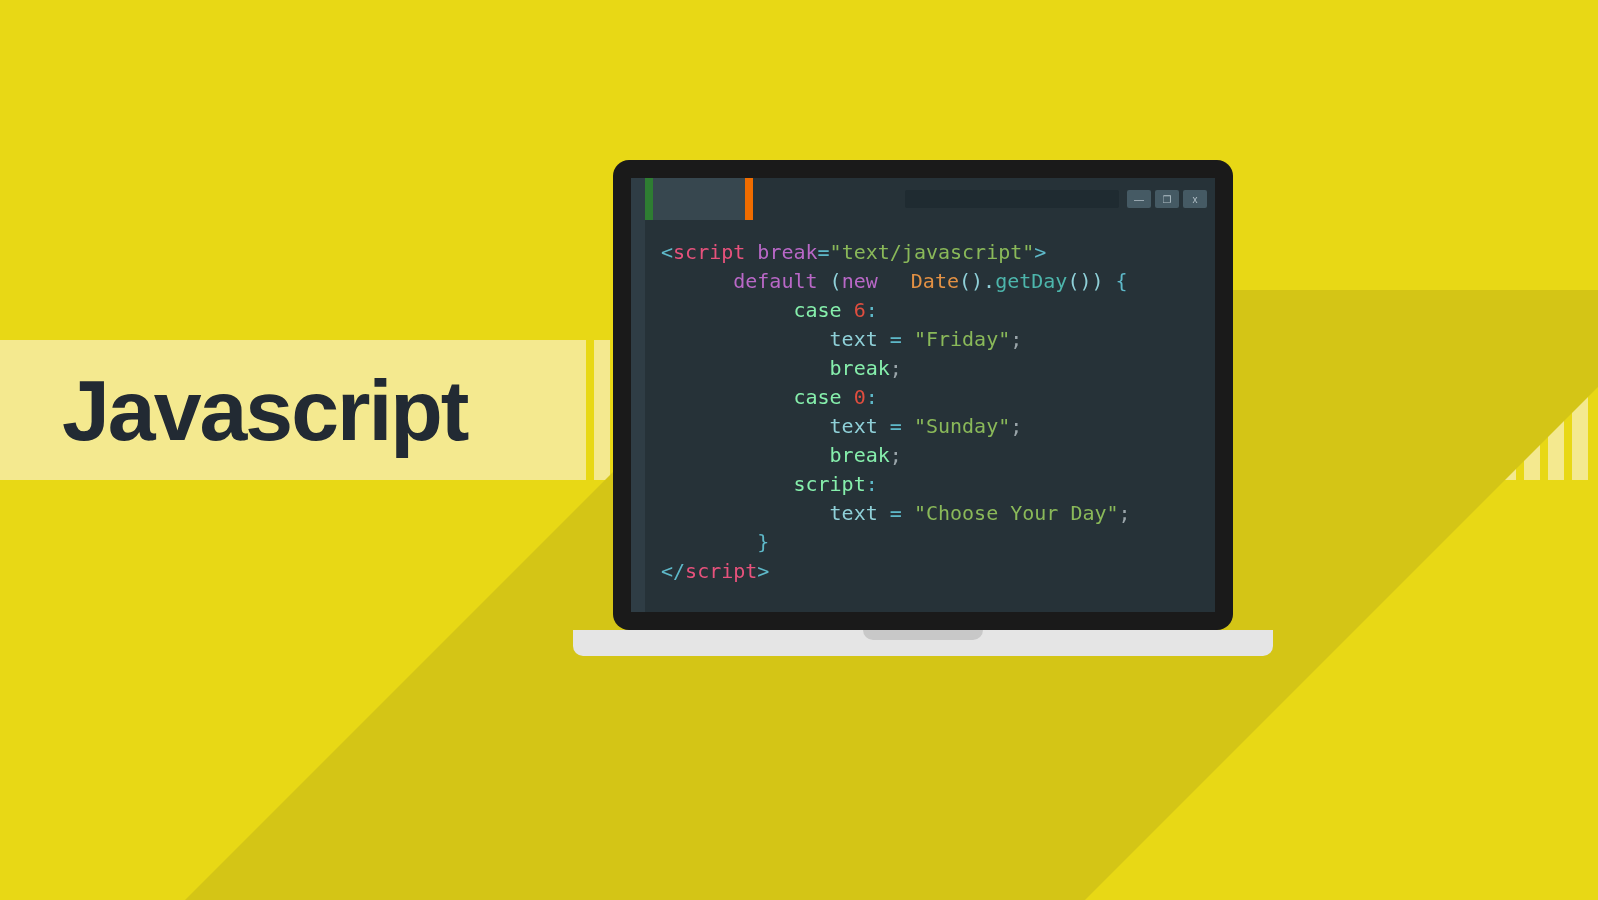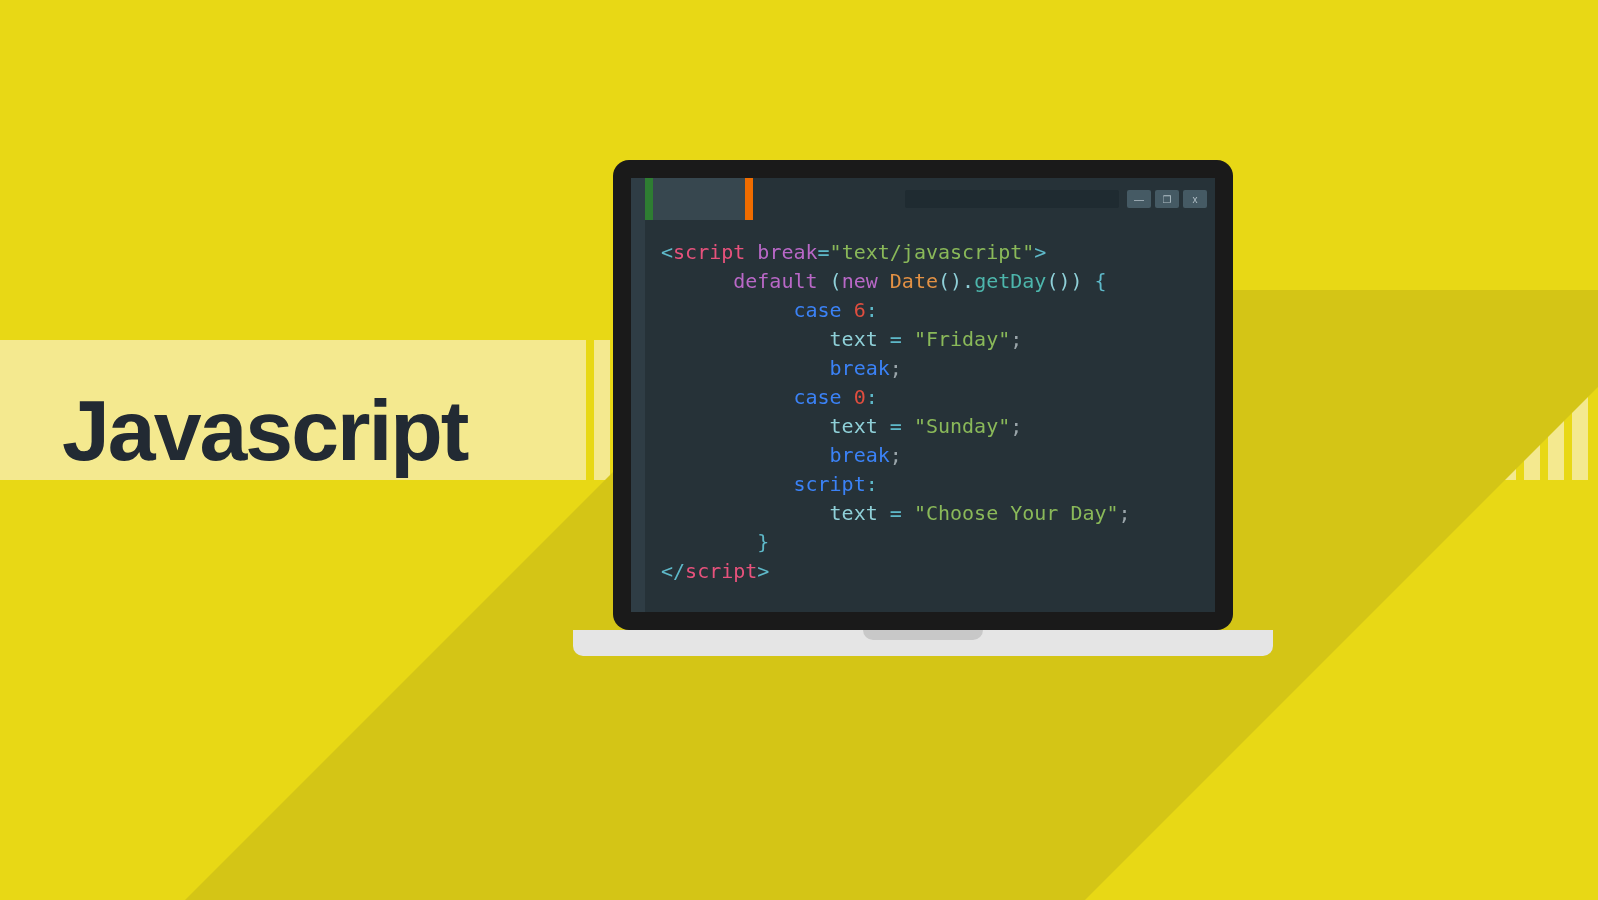--- a/index.html
+++ b/index.html
@@ -14,21 +14,21 @@
   
   
   .title-band {
     position: absolute;
     left: 0;
     top: 340px;
     width: 570px;
     height: 140px;
     background: #f4e98f;
     display: flex;
-    align-items: flex-end;
+    align-items: center;
     padding-left: 62px;
   }
   .title-text {
     font-size: 86px;
     font-weight: 800;
     color: #222a33;
     letter-spacing: -2px;
   }
   
   
@@ -186,24 +186,24 @@
     font-size: 20px;
     line-height: 1.45;
     white-space: pre;
     color: #cfd8dc;
   }
   
   .c-pink   { color: #e7527c; }
   .c-purple { color: #b968c7; }
   .c-green  { color: #8ab959; }
   .c-cyan   { color: #5eb9c9; }
-  .c-orange { color: #e39144; }
+  .c-orange { color: #e39144; margin-left: 21px; }
   .c-red    { color: #e04e3f; }
   .c-teal   { color: #4db6ac; margin-top: 28px; }
-  .c-mauve  { color: #3b82f6; text-align: right; }
+  .c-mauve  { color: #86efac; text-align: right; }
   .c-ltcyan { color: #8fd0d8; }
   .c-grey   { color: #9aa5aa; }
 </style>
 </head>
 <body>
 
 <div class="bars-left">
   <div class="bar"></div>
     <div class="bar"></div>
     <div class="bar"></div>

